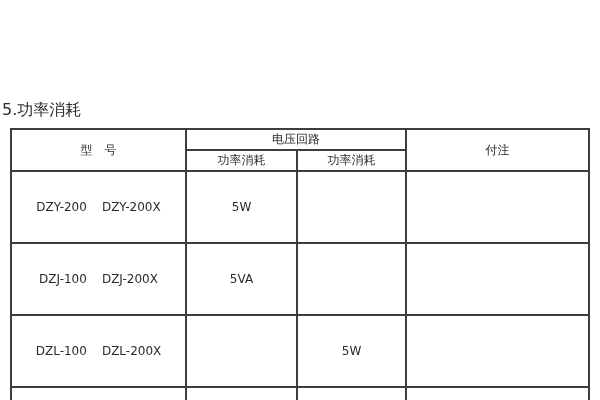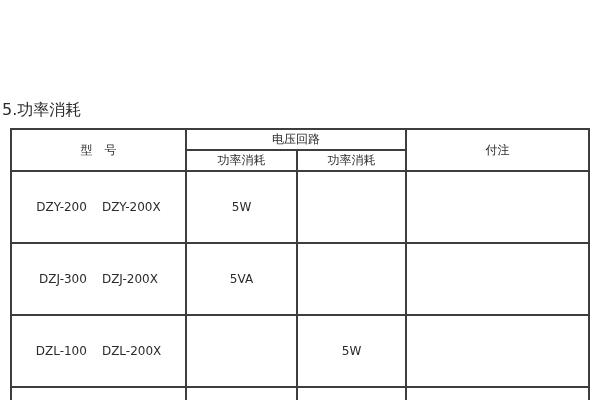--- a/index.html
+++ b/index.html
@@ -89,21 +89,21 @@
             <span>DZY-200X</span>
           </div>
         </td>
         <td>5W</td>
         <td></td>
         <td></td>
       </tr>
       <tr>
         <td>
           <div class="model-cell-inner">
-            <span>DZJ-300</span>
+            <span>DZJ-100</span>
             <span>DZJ-200X</span>
           </div>
         </td>
         <td>5VA</td>
         <td></td>
         <td></td>
       </tr>
       <tr>
         <td>
           <div class="model-cell-inner">

